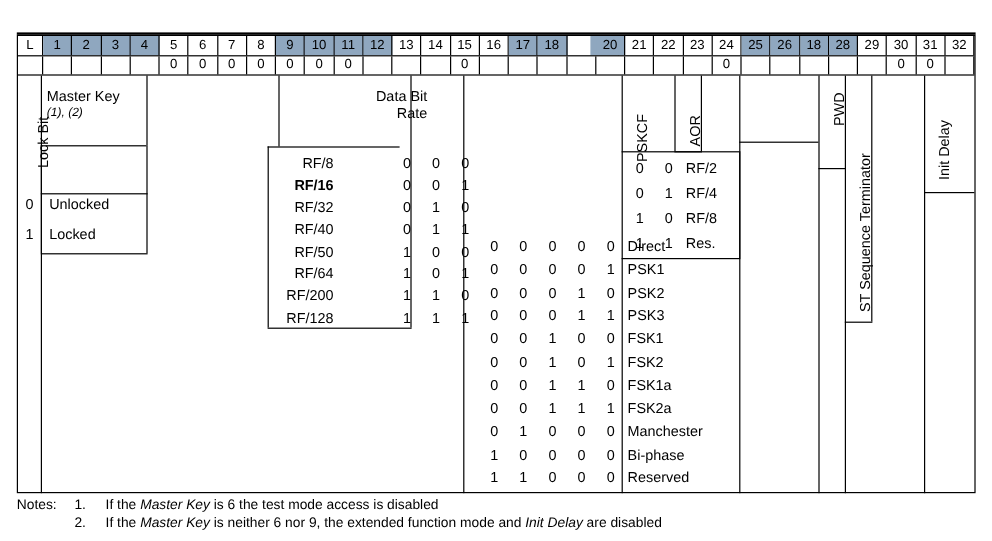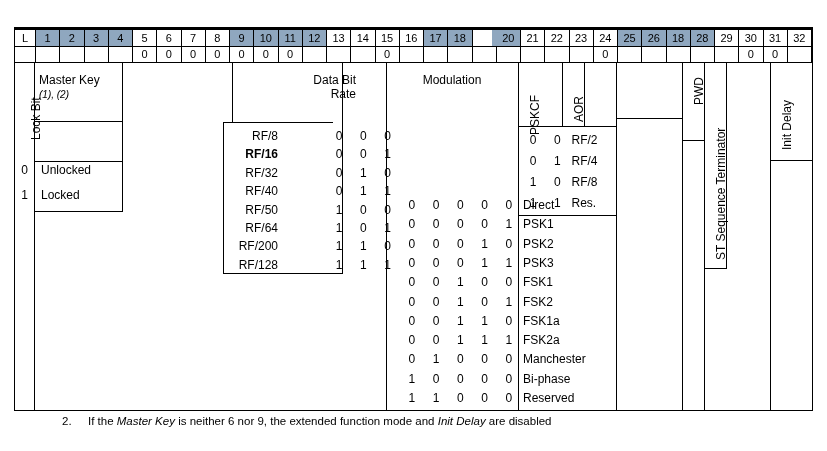--- a/index.html
+++ b/index.html
@@ -192,21 +192,20 @@
         <div class="lbl r" style="left: 210px; top: 209.4px; width: 53px;">RF/200</div>
         <div class="dig" style="left: 312px; top: 209.4px; width: 24.25px; line-height: 14px;">1</div>
         <div class="dig" style="left: 336.25px; top: 209.4px; width: 24.25px; line-height: 14px;">1</div>
         <div class="dig" style="left: 360.5px; top: 209.4px; width: 24.25px; line-height: 14px;">0</div>
         <div class="lbl r" style="left: 210px; top: 227.8px; width: 53px;">RF/128</div>
         <div class="dig" style="left: 312px; top: 227.8px; width: 24.25px; line-height: 14px;">1</div>
         <div class="dig" style="left: 336.25px; top: 227.8px; width: 24.25px; line-height: 14px;">1</div>
         <div class="dig" style="left: 360.5px; top: 227.8px; width: 24.25px; line-height: 14px;">1</div>
       </div>
 
-    <div class="lbl c" style="left:371px;top:43px;width:132px;">Modulation</div>
     <div class="v" style="left:371px;top:33px;height:348px;"></div>
 
     <div class="v" style="left:503px;top:33px;height:348px;"></div>
     <div class="vert" style="left:513px;top:105px;">PSKCF</div>
     <div class="v" style="left:547px;top:33px;height:63px;"></div>
     <div class="vert" style="left:557px;top:92px;">AOR</div>
     <div class="v" style="left:569px;top:33px;height:63px;"></div>
     <div class="h" style="left:547px;top:96px;width:23px;"></div>
 
     <div class="h" style="left:503px;top:96px;width:98px;"></div>
@@ -309,17 +308,20 @@
         <div class="dig" style="left: 433.25px; top: 361px; width: 24.25px; line-height: 14px;">0</div>
         <div class="dig" style="left: 457.5px; top: 361px; width: 24.25px; line-height: 14px;">0</div>
         <div class="dig" style="left: 481.75px; top: 361px; width: 24.25px; line-height: 14px;">0</div>
         <div class="lbl" style="left: 508px; top: 361px;">Reserved</div>
       </div>
 
   </div>
 
   <div class="notes" style="left:14px;top:414px;">
     <div>
+      <span style="display:inline-block;width:48px;">Notes:</span><span style="display:inline-block;width:26px;">1.</span><span><span>If the </span><span class="it">Master Key</span><span> is 6 the test mode access is disabled</span></span>
+    </div>
+    <div>
       <span style="display:inline-block;width:48px;"></span><span style="display:inline-block;width:26px;">2.</span><span><span>If the </span><span class="it">Master Key</span><span> is neither 6 nor 9, the extended function mode and </span><span class="it">Init Delay</span><span> are disabled</span></span>
     </div>
   </div>
 
 </div>
 
 </body></html>

